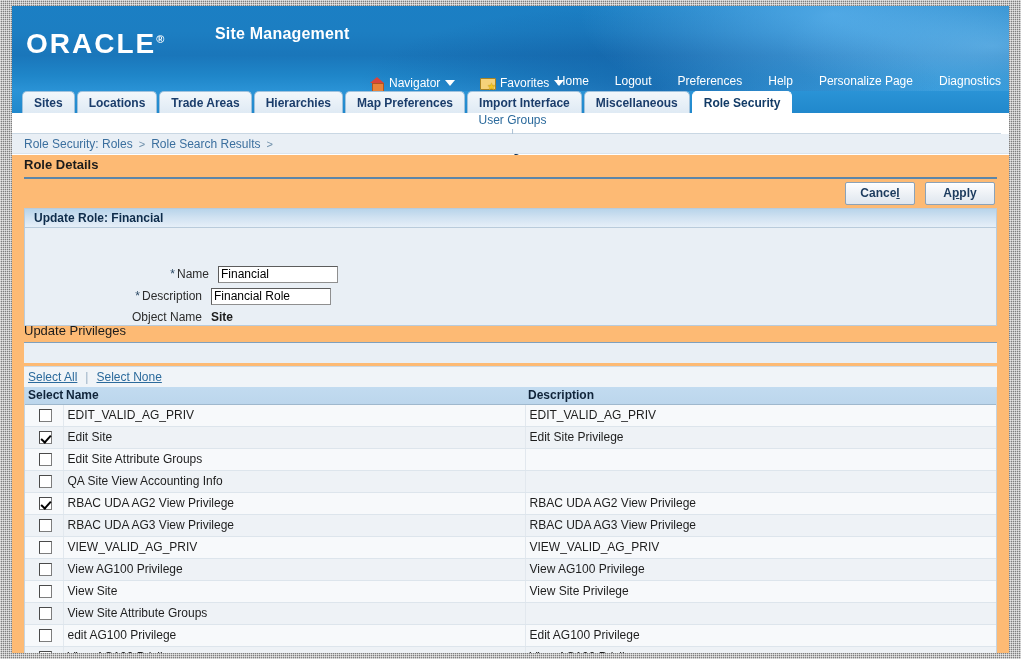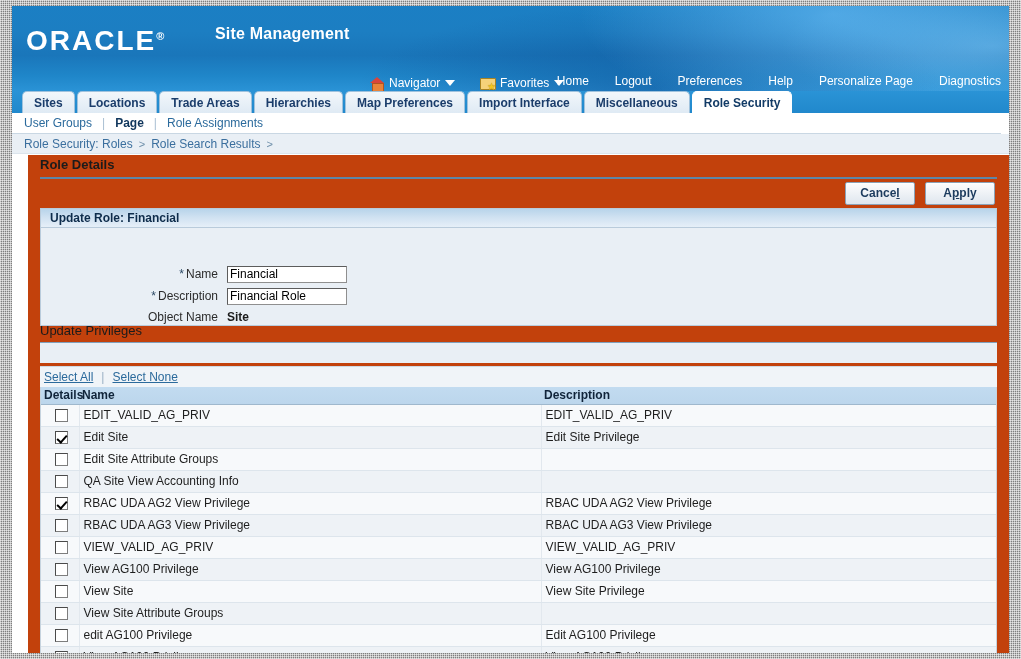--- a/index.html
+++ b/index.html
@@ -41,21 +41,21 @@
       radial-gradient(ellipse 420px 120px at 640px 82px, rgba(10,70,140,.45), rgba(10,70,140,0) 70%),
       radial-gradient(ellipse 300px 90px at 980px 40px, rgba(150,215,255,.45), rgba(150,215,255,0) 70%),
       linear-gradient(180deg, #1b7fc4 0%, #1c7ec2 30%, #1a76ba 58%, #1f86c9 82%, #2a93d6 100%);
   }
   #oracle-logo {
     position: absolute; left: 14px; top: 14px;
     font-family: "Liberation Sans", sans-serif;
     font-size: 28px; font-weight: bold;
     color: #ffffff;
     letter-spacing: 2.0px;
-    line-height: 32px;
+    line-height: 38px;
   }
   #logo-reg {
     font-size: 11px; vertical-align: super; letter-spacing: 0;
   }
   #app-title {
     position: absolute; left: 203px; top: 19px;
     font-size: 16px; font-weight: bold; color: #ffffff;
     letter-spacing: .2px;
   }
 
@@ -141,20 +141,21 @@
   }
 
   
   #subtabbar {
     position: absolute; left: 0; right: 8px; top: 107px;
     height: 21px;
     background: #ffffff;
     border-bottom: 1px solid #c9d7e3;
     display: flex; align-items: center;
     padding-left: 12px;
+    flex-direction: column;
   }
   .subtab {
     font-size: 12px; color: #2b6a9c; cursor: pointer; white-space: nowrap;
   }
   .subtab.active { color: #10365c; font-weight: bold; }
   .subsep { color: #a9bfd2; margin: 0 10px; font-size: 12px; }
 
   
   #breadcrumb {
     position: absolute; left: 0; right: 0; top: 128px;
@@ -164,22 +165,21 @@
     padding-left: 12px;
     font-size: 12px;
     border-bottom: 1px solid #dbe4ec;
   }
   #breadcrumb a { color: #3b6f9e; text-decoration: none; }
   .bc-sep { color: #6d8ea9; margin: 0 6px; font-size: 11px; }
 
   
   #content {
     position: absolute; left: 0; right: 0; top: 149px; bottom: 0;
-    background: #c2410c;
-    margin-left: 16px;
+    background: #fdba74;
   }
   #page-title {
     position: absolute; left: 12px; top: 2px;
     font-size: 13px; font-weight: bold; color: #1b1b1b;
   }
   #title-rule {
     position: absolute; left: 12px; right: 12px; top: 22px;
     height: 2px; background: #5d86a8;
   }
 
@@ -396,21 +396,21 @@
 
       <div id="action-bar">
         <div class="obtn"><span>Cance</span><u>l</u></div>
         <div class="obtn"><span>A</span><u>p</u><span>ply</span></div>
       </div>
 
       <div id="region">
         <div id="region-header">Update Role: Financial</div>
         <div id="region-body">
 
-          <div class="frm-row" style="left:0; top:36px;">
+          <div class="frm-row" style="left:0; top:36px;padding-left:7px;">
             <div class="frm-label"><span class="req-star">*</span><span>Name</span></div>
             <input class="frm-input" type="text" value="Financial" style="">
           </div>
 
           <div class="frm-row" style="left:0; top:58px;">
             <div class="frm-label"><span class="req-star">*</span><span>Description</span></div>
             <input class="frm-input" type="text" value="Financial Role" style="">
           </div>
 
           <div class="frm-row" style="left:0; top:79px;">
@@ -428,21 +428,21 @@
       <div id="select-bar">
         <a href="#">Select All</a>
         <span class="sel-sep">|</span>
         <a href="#">Select None</a>
       </div>
 
       <div id="priv-table">
         <table class="grid">
           <thead>
             <tr>
-              <th class="c-select">Details</th>
+              <th class="c-select">Select</th>
               <th class="c-name">Name</th>
               <th class="c-desc">Description</th>
             </tr>
           </thead>
           <tbody id="priv-body">
               <tr>
                 <td class="c-select"><span class="cb"></span></td>
                 <td class="c-name">EDIT_VALID_AG_PRIV</td>
                 <td class="c-desc"><span>EDIT_VALID_AG_PRIV</span></td>
               </tr>

